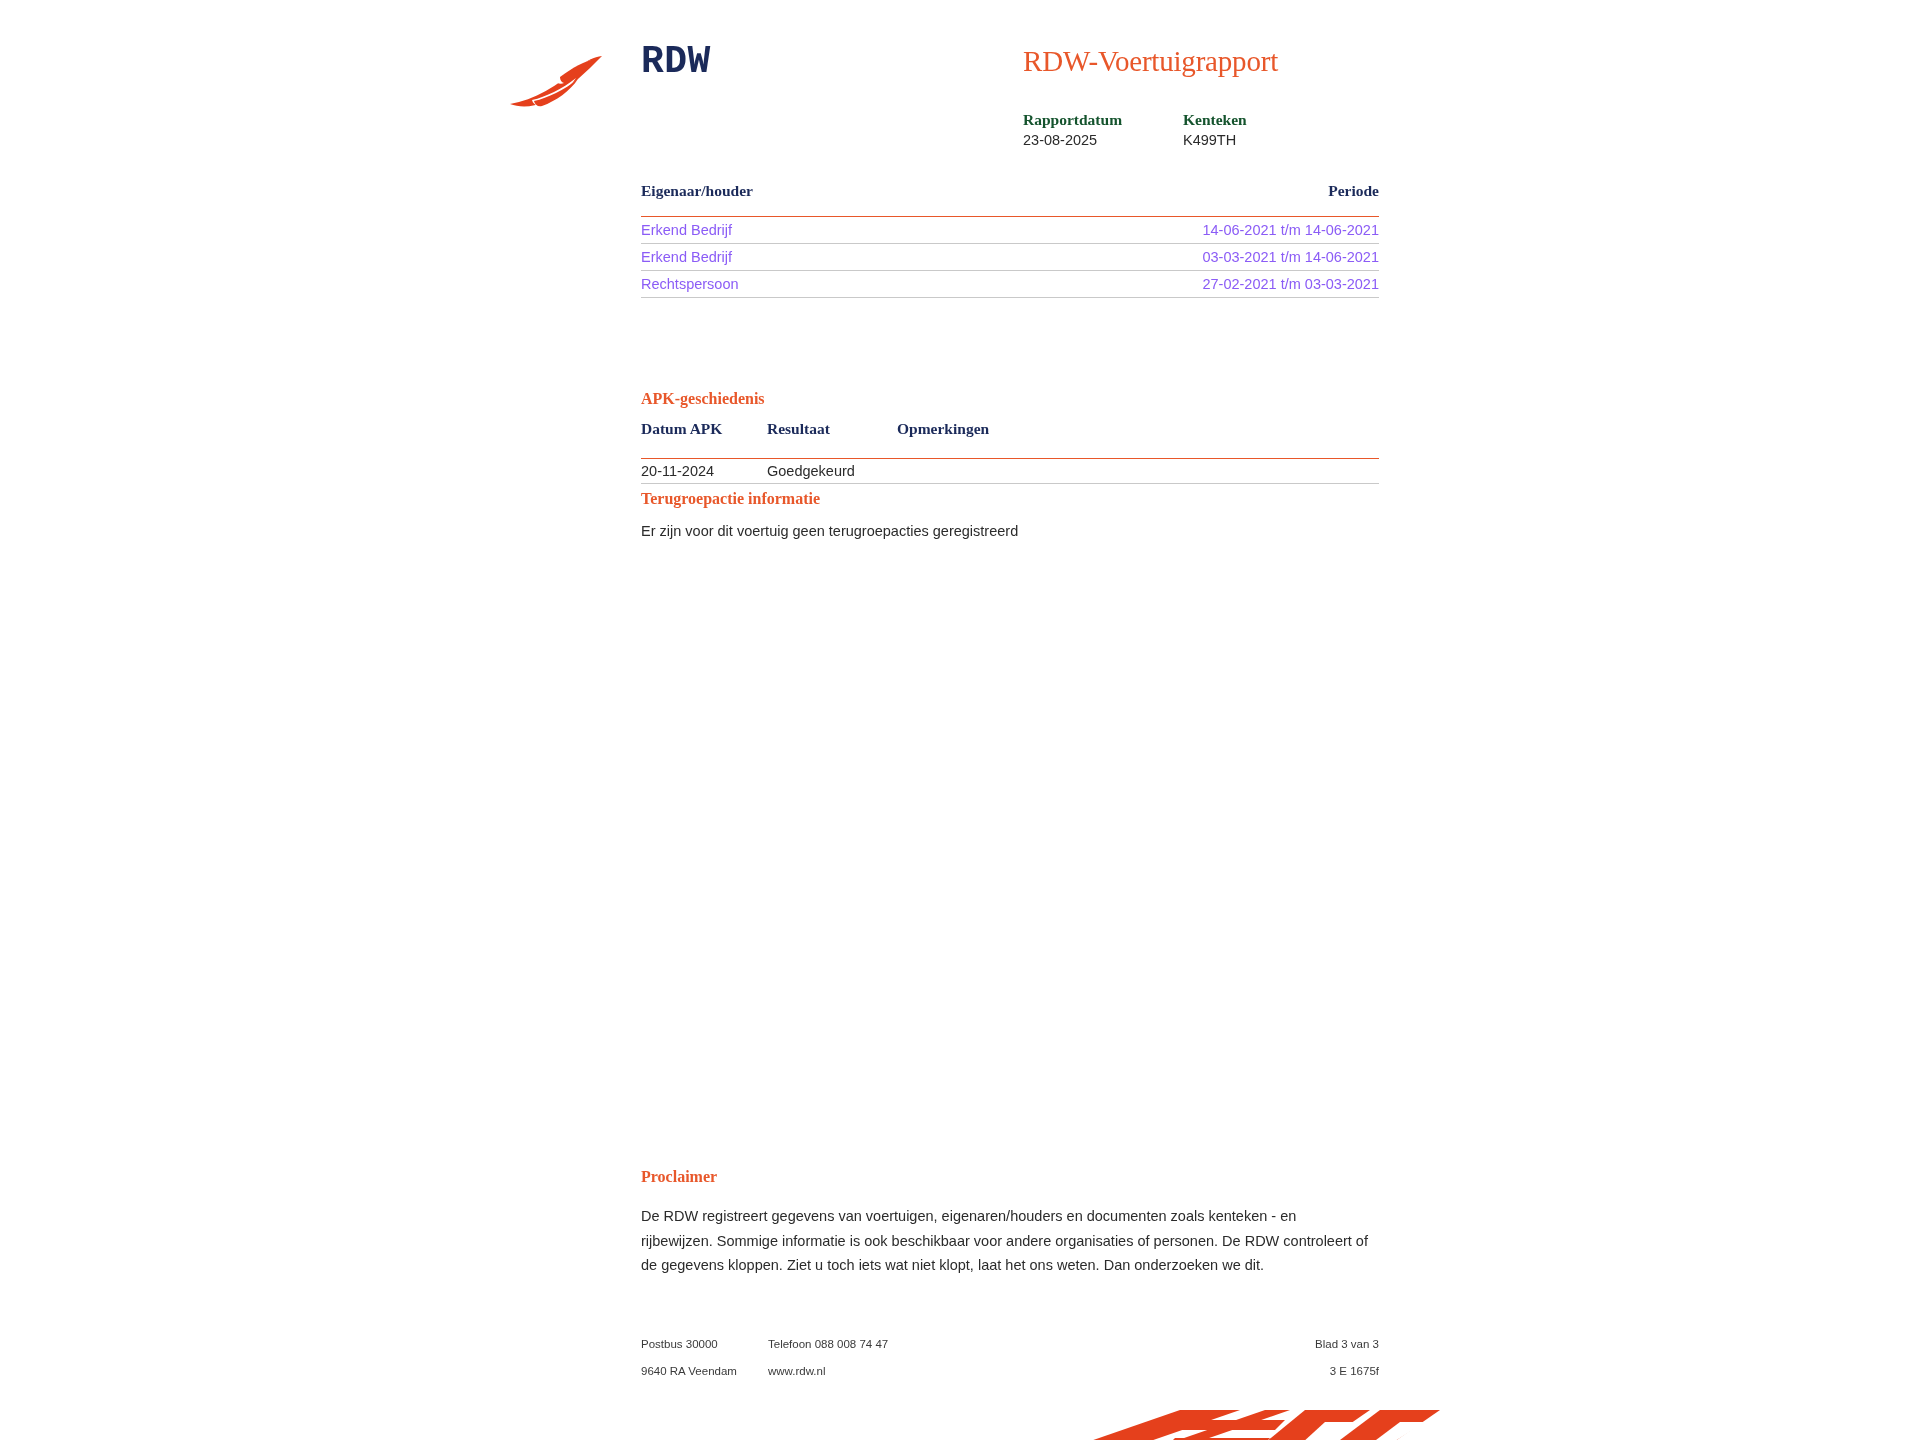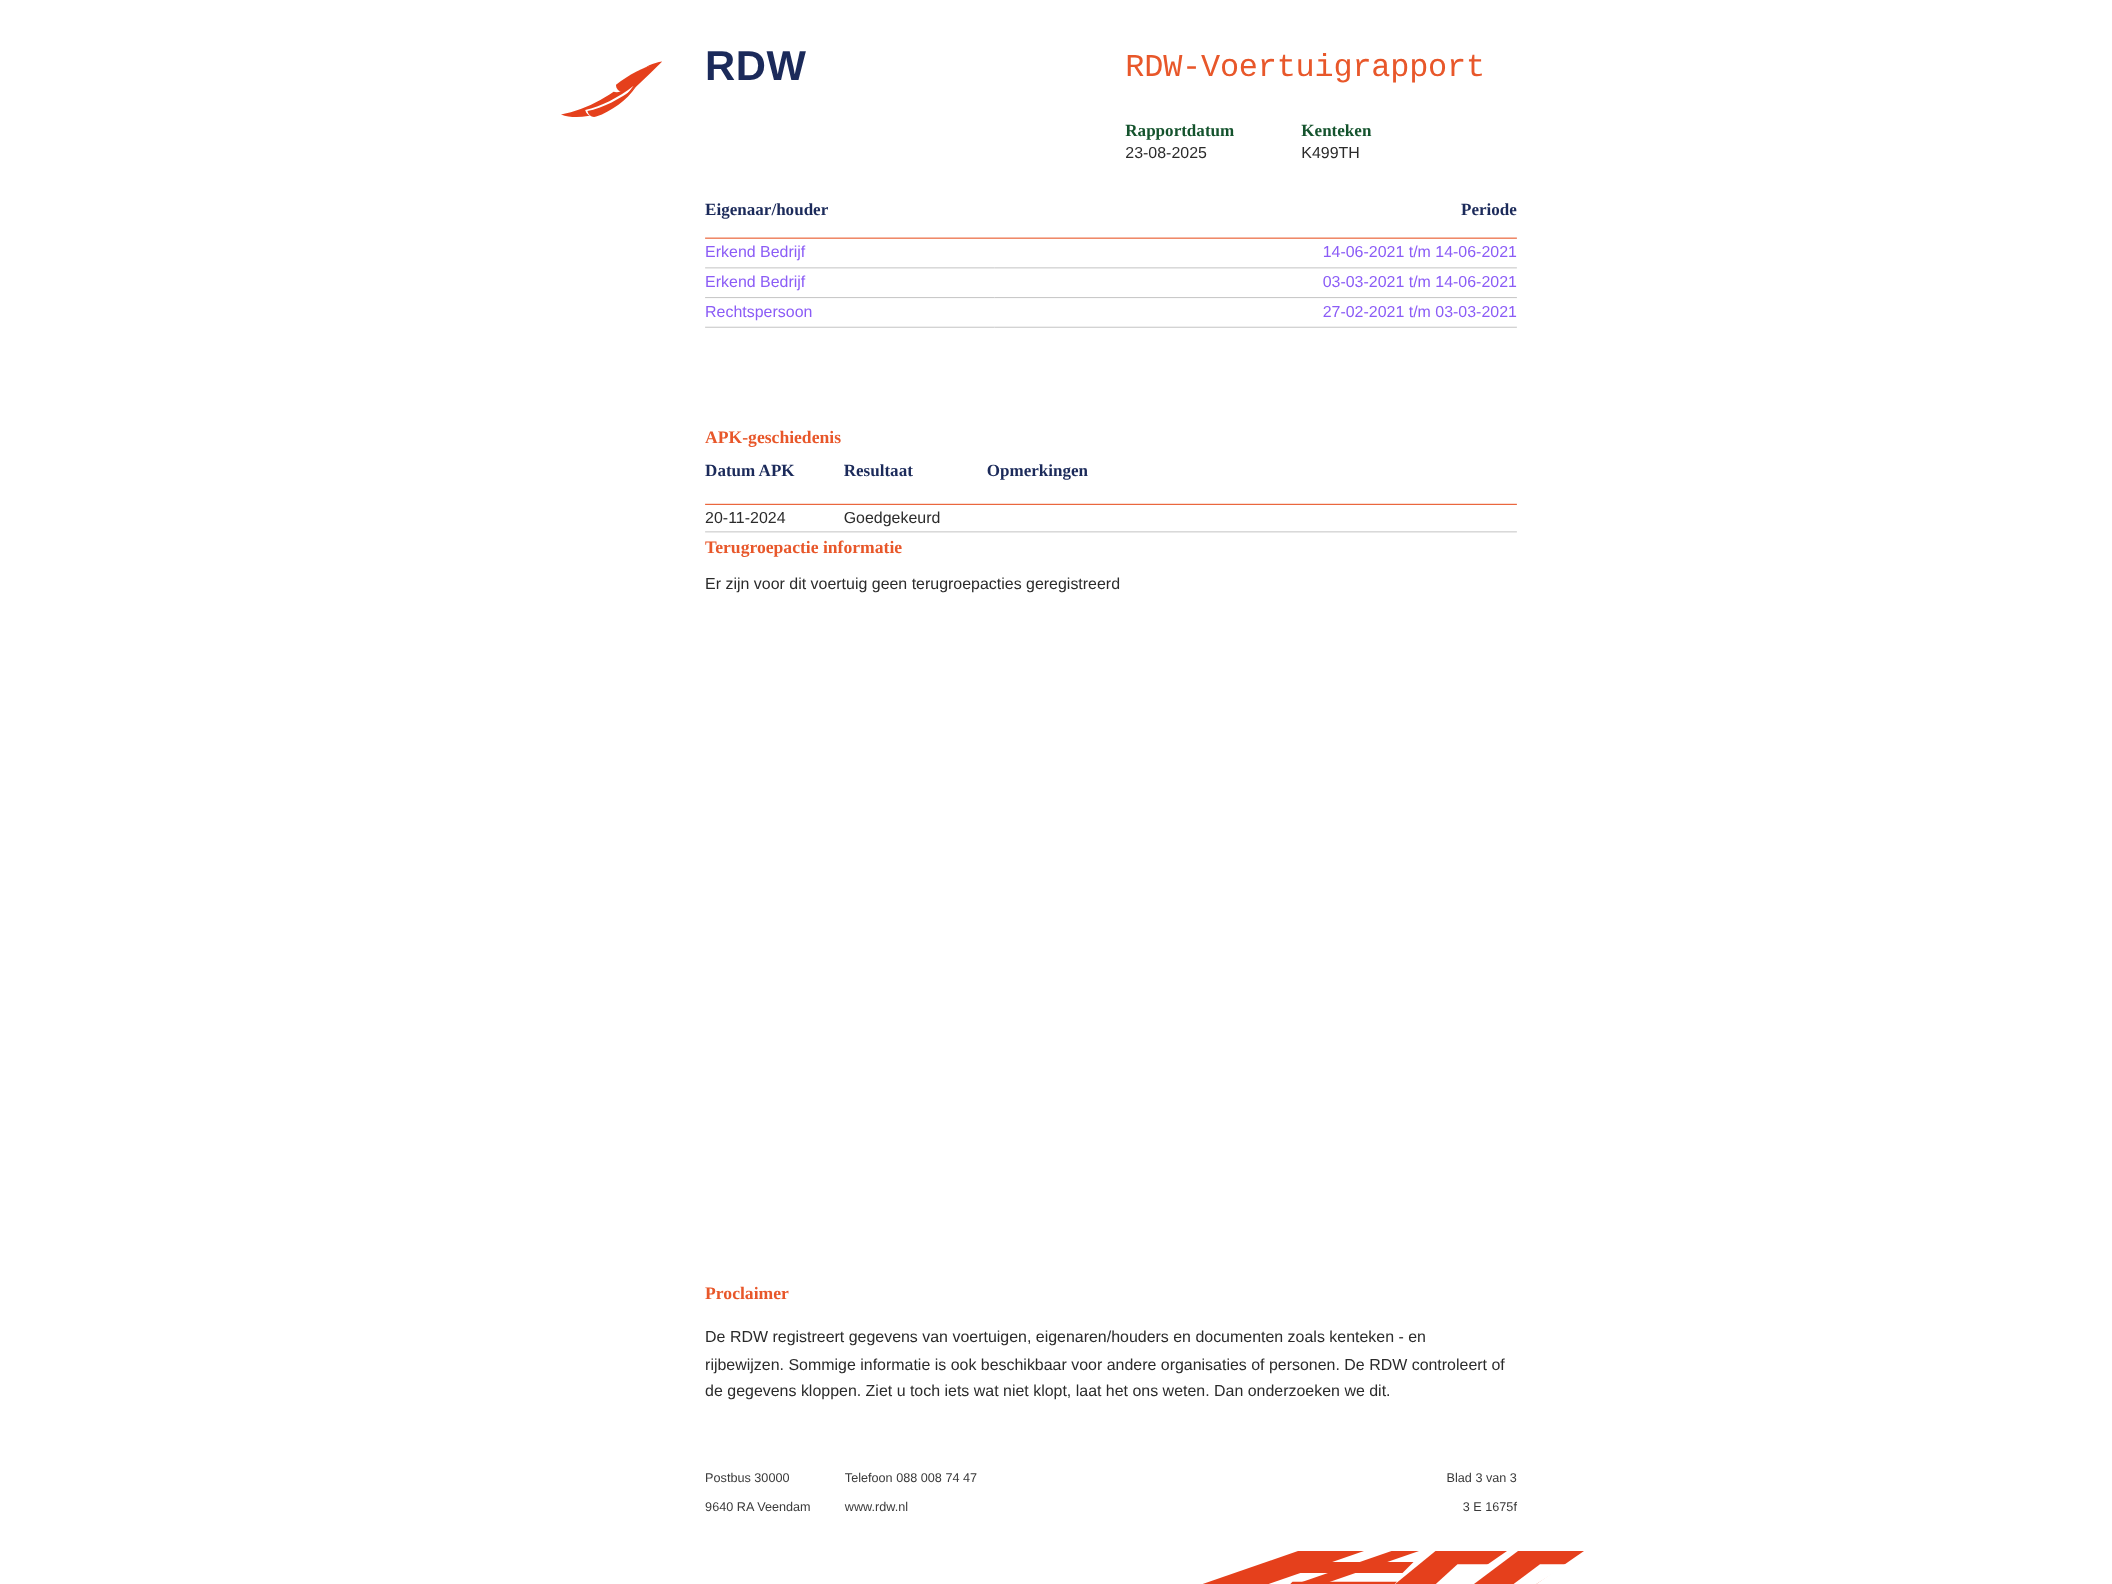--- a/index.html
+++ b/index.html
@@ -25,33 +25,33 @@
     top: 52px;
     width: 110px;
     height: 62px;
   }
   .logo-mark svg { display: block; }
 
   .logo-word {
     position: absolute;
     left: 641px;
     top: 40px;
-    font-family: Liberation Sans, sans-serif;
+    font-family: Liberation Mono, monospace;
     font-size: 38px;
     font-weight: 700;
     color: #1b2a5a;
     letter-spacing: 0.5px;
   }
 
   
   .doc-title {
     position: absolute;
     left: 1023px;
     top: 45px;
-    font-family: Liberation Mono, monospace;
+    font-family: Liberation Serif, serif;
     font-size: 29px;
     color: #e8572a;
     letter-spacing: -0.2px;
   }
 
   
   .meta {
     position: absolute;
     left: 1023px;
     top: 110px;

